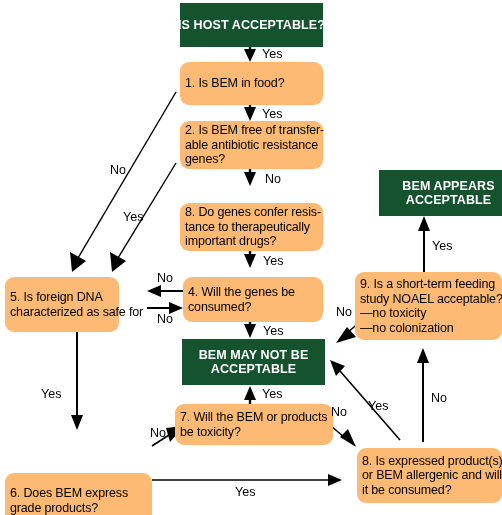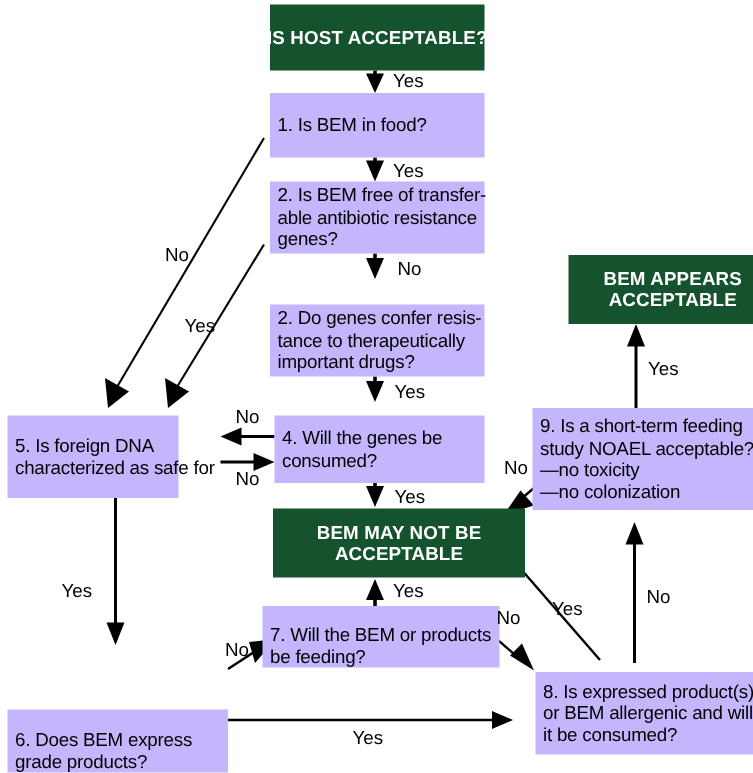--- a/index.html
+++ b/index.html
@@ -27,23 +27,24 @@
     display: flex;
     flex-direction: column;
     justify-content: center;
   }
   .node-box.terminal {
     background: #14532d;
     align-items: center;
     text-align: center;
   }
   .node-box.decision {
-    background: #c4b5fd;
+    background: #fdba74;
     align-items: flex-start;
     text-align: left;
+    border-radius: 9px;
   }
   .node-line {
     display: block;
     white-space: pre;
     line-height: 1.16;
   }
   .terminal .node-line {
     color: #ffffff;
     font-weight: bold;
     font-size: 12.5px;
@@ -176,59 +177,59 @@
   <span class="node-line">1. Is BEM in food?</span>
 </div>
 
 <div class="node-box decision" style="left:180px; top:121px; width:143px; height:48px;">
   <span class="node-line">2. Is BEM free of transfer-</span>
   <span class="node-line">able antibiotic resistance</span>
   <span class="node-line">genes?</span>
 </div>
 
 <div class="node-box decision" style="left:180px; top:203px; width:143px; height:48px;">
-  <span class="node-line">2. Do genes confer resis-</span>
+  <span class="node-line">8. Do genes confer resis-</span>
   <span class="node-line">tance to therapeutically</span>
   <span class="node-line">important drugs?</span>
 </div>
 
 <div class="node-box decision" style="left:183px; top:277px; width:140px; height:45px;">
   <span class="node-line">4. Will the genes be</span>
   <span class="node-line">consumed?</span>
 </div>
 
 <div class="node-box decision" style="left:5px; top:277px; width:114px; height:55px;">
   <span class="node-line">5. Is foreign DNA</span>
   <span class="node-line">characterized as safe for</span>
 </div>
 
 <div class="node-box decision" style="left:5px; top:430px; width:147px; height:55px;margin-top:43px;">
   <span class="node-line">6. Does BEM express</span>
   <span class="node-line">grade products?</span>
 </div>
 
-<div class="node-box decision" style="left:175px; top:404px; width:158px; height:41px;justify-content:flex-end;">
+<div class="node-box decision" style="left:175px; top:404px; width:158px; height:41px;">
   <span class="node-line">7. Will the BEM or products</span>
-  <span class="node-line">be feeding?</span>
+  <span class="node-line">be toxicity?</span>
 </div>
 
 <div class="node-box decision" style="left:357px; top:448px; width:145px; height:55px;">
   <span class="node-line">8. Is expressed product(s)</span>
   <span class="node-line">or BEM allergenic and will</span>
   <span class="node-line">it be consumed?</span>
 </div>
 
 <div class="node-box decision" style="left:355px; top:272px; width:147px; height:68px;">
   <span class="node-line">9. Is a short-term feeding</span>
   <span class="node-line">study NOAEL acceptable?</span>
   <span class="node-line">—no toxicity</span>
   <span class="node-line">—no colonization</span>
 </div>
 
-<div class="node-box terminal" style="left:182px; top:339px; width:168px; height:46px;">
+<div class="node-box terminal" style="left:182px; top:339px; width:143px; height:46px;">
   <span class="node-line">BEM MAY NOT BE</span>
   <span class="node-line">ACCEPTABLE</span>
 </div>
 
 <div class="node-box terminal" style="left:355px; top:170px; width:139px; height:46px;margin-left:24px;">
   <span class="node-line">BEM APPEARS</span>
   <span class="node-line">ACCEPTABLE</span>
 </div>
 
 <span class="edge-label" style="left:262px; top:48px;">Yes</span>

